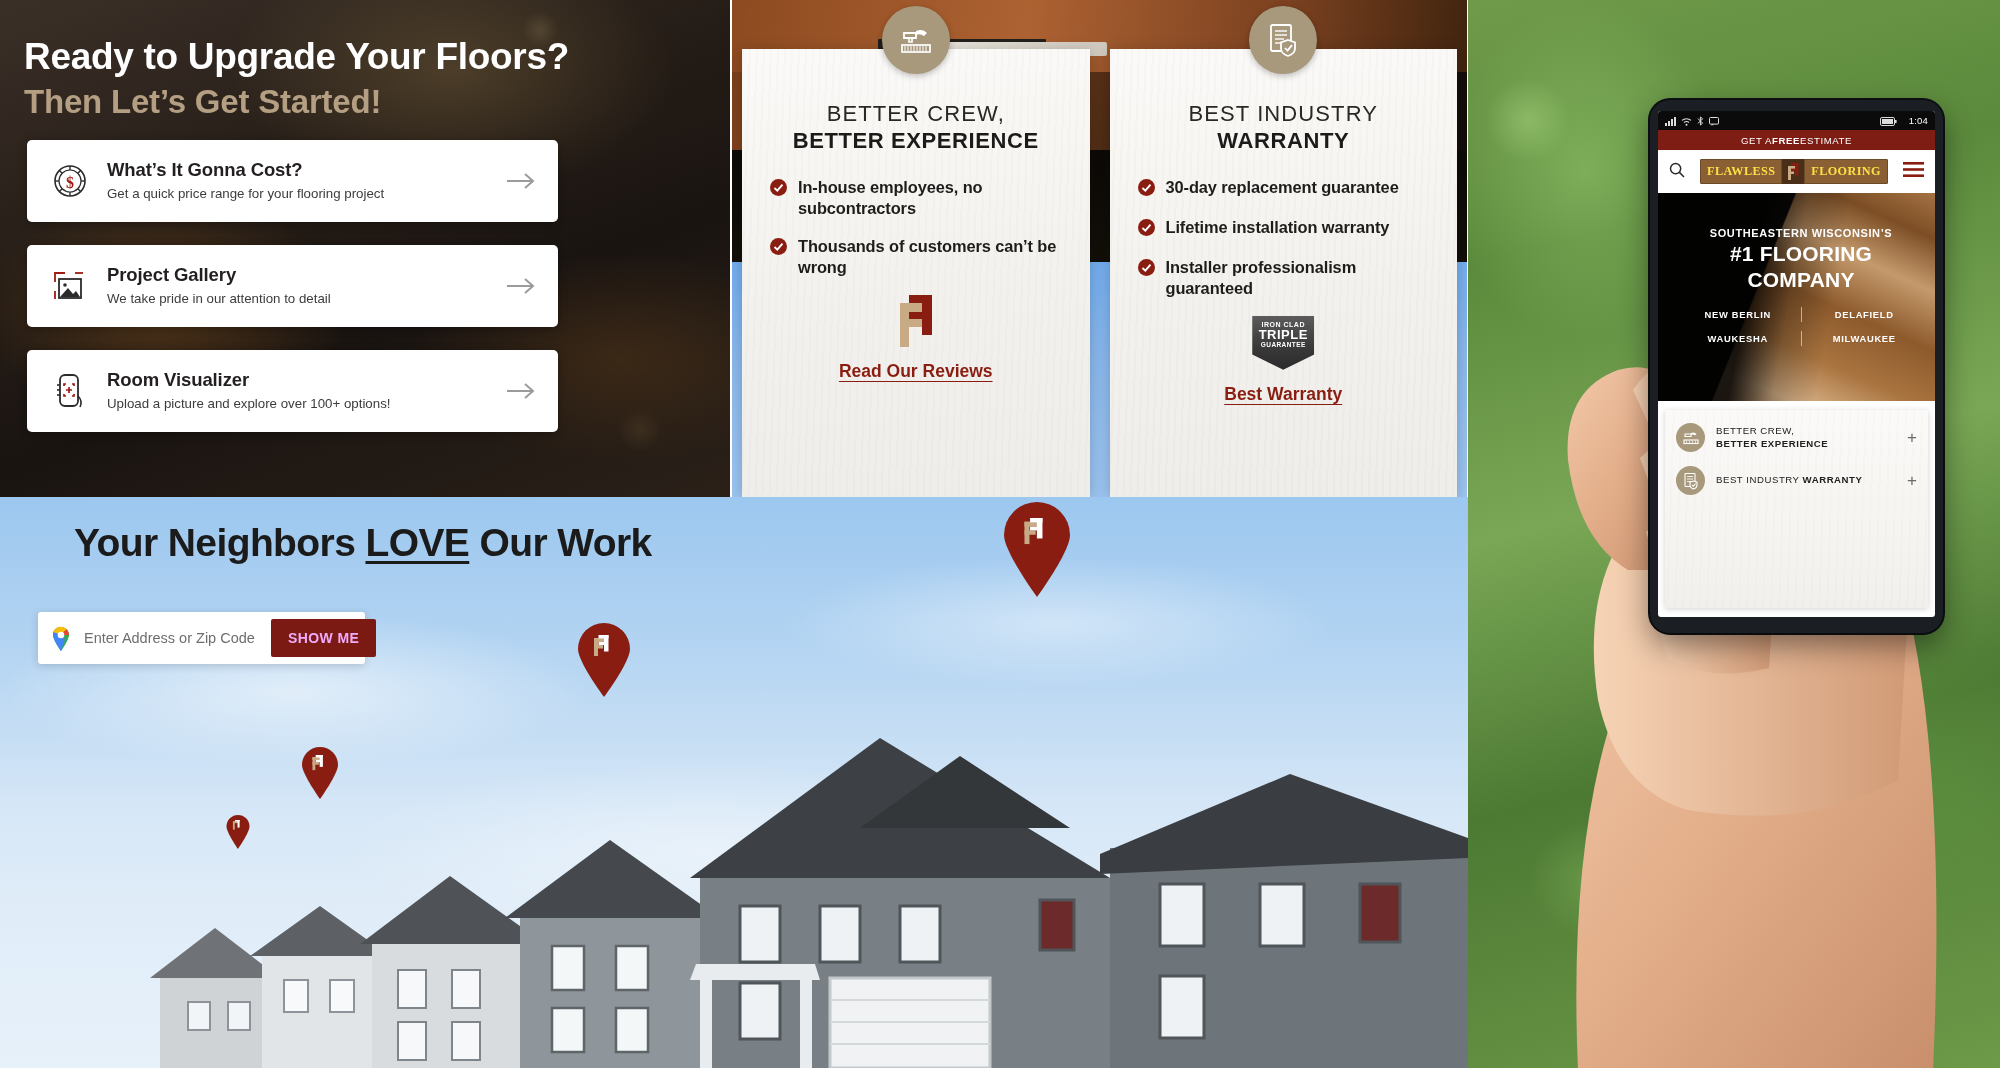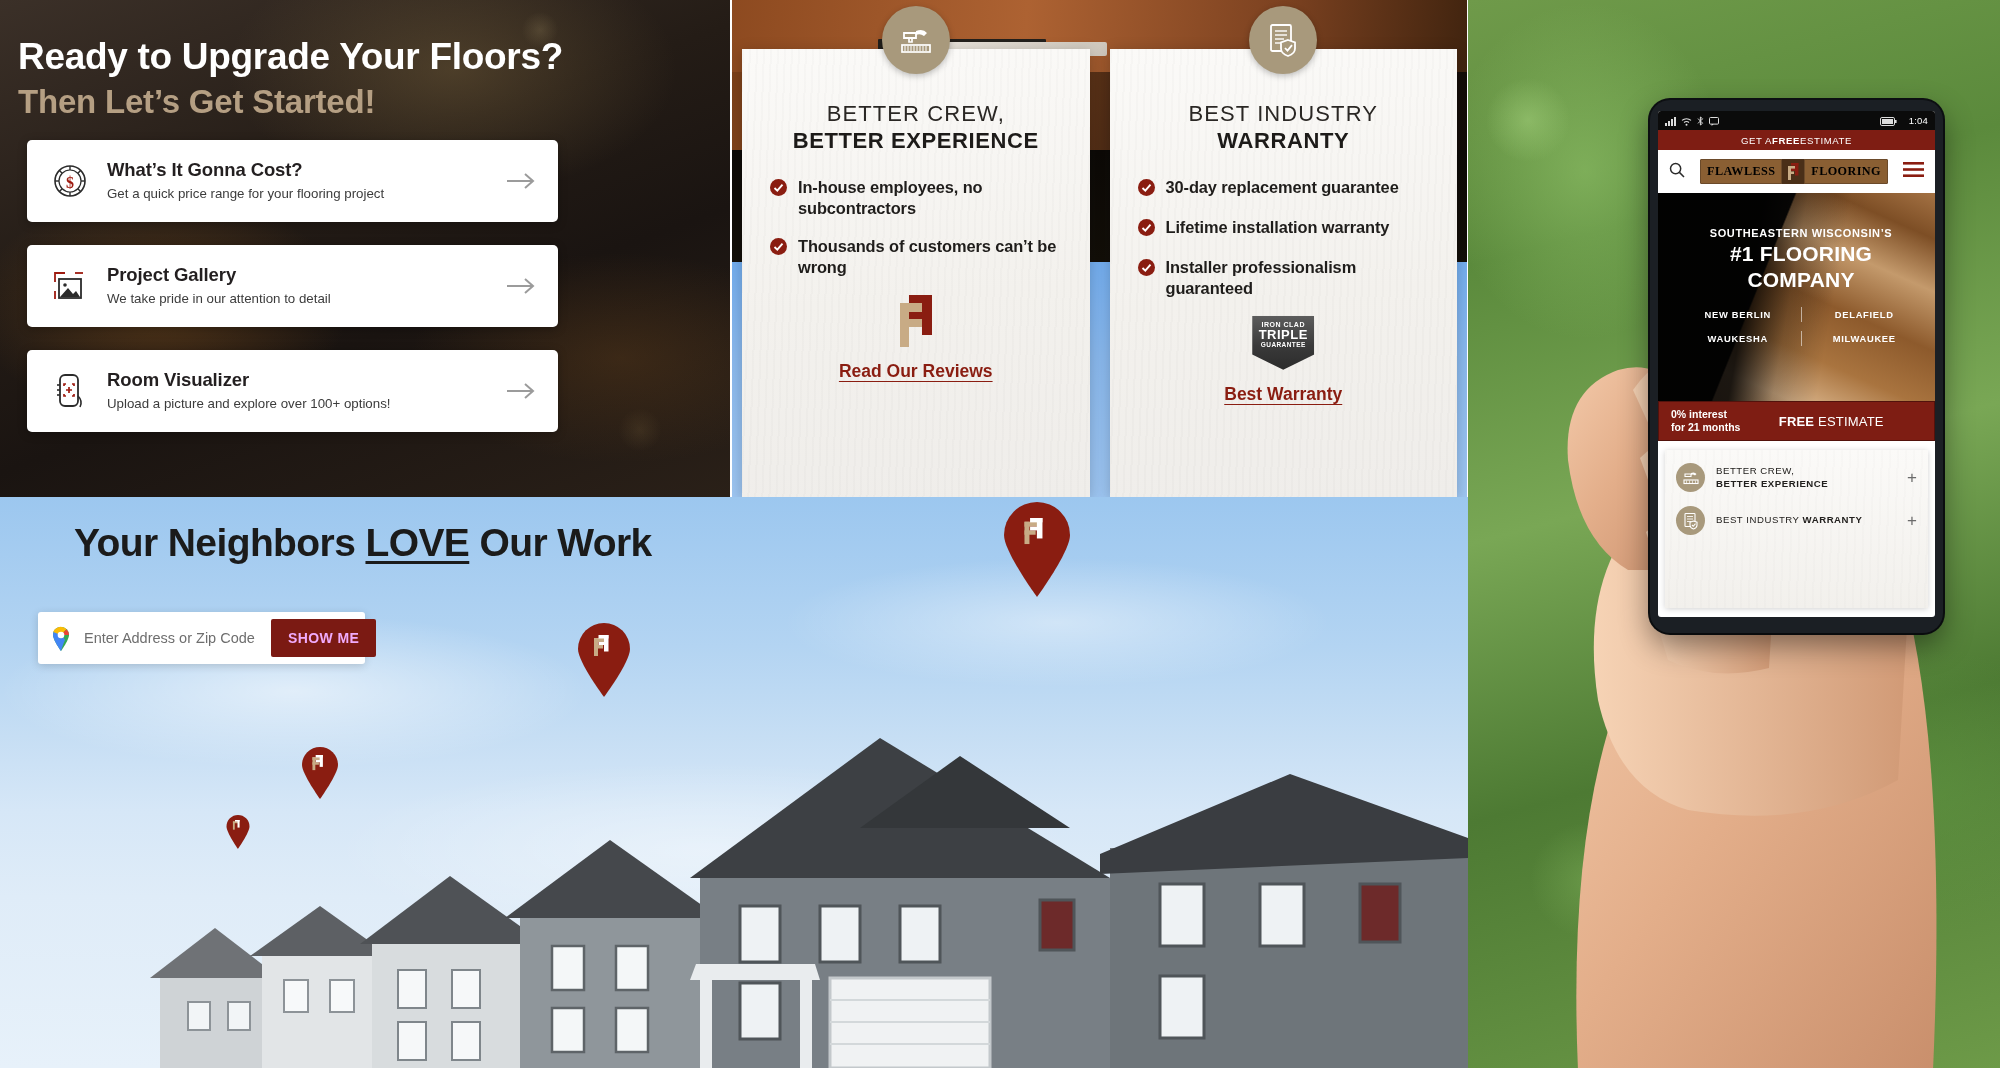--- a/index.html
+++ b/index.html
@@ -22,21 +22,21 @@
     overflow: hidden;
   }
   .panel-left::after{
     content:""; position:absolute; inset:0;
     background:
       radial-gradient(circle 26px at 540px 30px, rgba(190,170,120,.18), rgba(0,0,0,0) 70%),
       radial-gradient(circle 34px at 180px 300px, rgba(200,140,60,.14), rgba(0,0,0,0) 72%),
       radial-gradient(circle 30px at 640px 430px, rgba(180,150,90,.12), rgba(0,0,0,0) 72%);
     pointer-events:none;
   }
-  .hl-wrap { position: absolute; left: 18px; top: 34px; z-index: 3; }
+  .hl-wrap { position: absolute; left: 24px; top: 34px; z-index: 3; }
   .hl1 {
     font-size: 37px; font-weight: 700; color: #ffffff; letter-spacing: -0.3px;
     line-height: 1.22; white-space: nowrap;
   }
   .hl2 {
     font-size: 33px; font-weight: 700; color: #b59f83; letter-spacing: -0.2px;
     line-height: 1.22; white-space: nowrap; margin-top: 3px;
   }
 
   .cta-list { position: absolute; left: 27px; top: 140px; width: 531px; z-index: 3; }
@@ -206,21 +206,21 @@
   .free-est-bar b { font-weight: 700; }
   .phone-nav {
     flex: 0 0 43px; background:#fff; display:flex; align-items:center;
     justify-content: space-between; padding: 0 11px;
   }
   .ff-logo-box {
     display:flex; align-items:center; border: 1.5px solid #6b4a2a; background:#8a5f33;
     height: 25px; padding: 0; border-radius:1px;
   }
   .ff-word { font-family:"Liberation Serif", serif; font-size: 12.2px; font-weight:700;
-    color:#000000; letter-spacing:.4px; padding: 0 6px; }
+    color:#fde047; letter-spacing:.4px; padding: 0 6px; }
   .ff-mark {
     width:24px; height:25px; background:#4a2f18; display:flex; align-items:center; justify-content:center;
     border-left:1.5px solid #6b4a2a; border-right:1.5px solid #6b4a2a;
   }
   .phone-hero {
     flex: 0 0 208px; position: relative; overflow:hidden;
     background:
       linear-gradient(112deg, #0d0b09 0 38%, rgba(13,11,9,.1) 38.5%, rgba(0,0,0,0) 60%),
       linear-gradient(24deg, #c09468 0%, #d8b288 18%, #a9743f 34%, #8d5a2c 52%, #c49a6c 70%, #7d4e25 86%, #a47244 100%);
     padding-left: 9px;
@@ -737,27 +737,20 @@
               <span class="ph-city">DELAFIELD</span>
             </div>
             <div class="ph-city-row">
               <span class="ph-city">WAUKESHA</span>
               <span class="ph-city-div"></span>
               <span class="ph-city">MILWAUKEE</span>
             </div>
           </div>
         </div>
 
-        <div class="promo-bar">
-          <div class="promo-l">
-            <div>0% interest</div>
-            <div>for 21 months</div>
-          </div>
-          <div class="promo-r"><b>FREE</b><span> ESTIMATE</span></div>
-        </div>
 
         <div class="acc-wrap">
           <div class="acc-row">
             <span class="acc-ic">
               <svg width="18" height="17" viewBox="0 0 36 34">
                 <path d="M6 10 h12 v5 h-12 z" fill="none" stroke="#fff" stroke-width="2.2"></path>
                 <path d="M18 8 q7 -3 11 2 l-3 3 q-4 -3 -8 -1 z" fill="#fff"></path>
                 <rect x="4" y="22" width="28" height="7" fill="none" stroke="#fff" stroke-width="2.2"></rect>
                 <g stroke="#fff" stroke-width="1.3">
                     <line x1="9" y1="23" x2="9" y2="28"></line>

